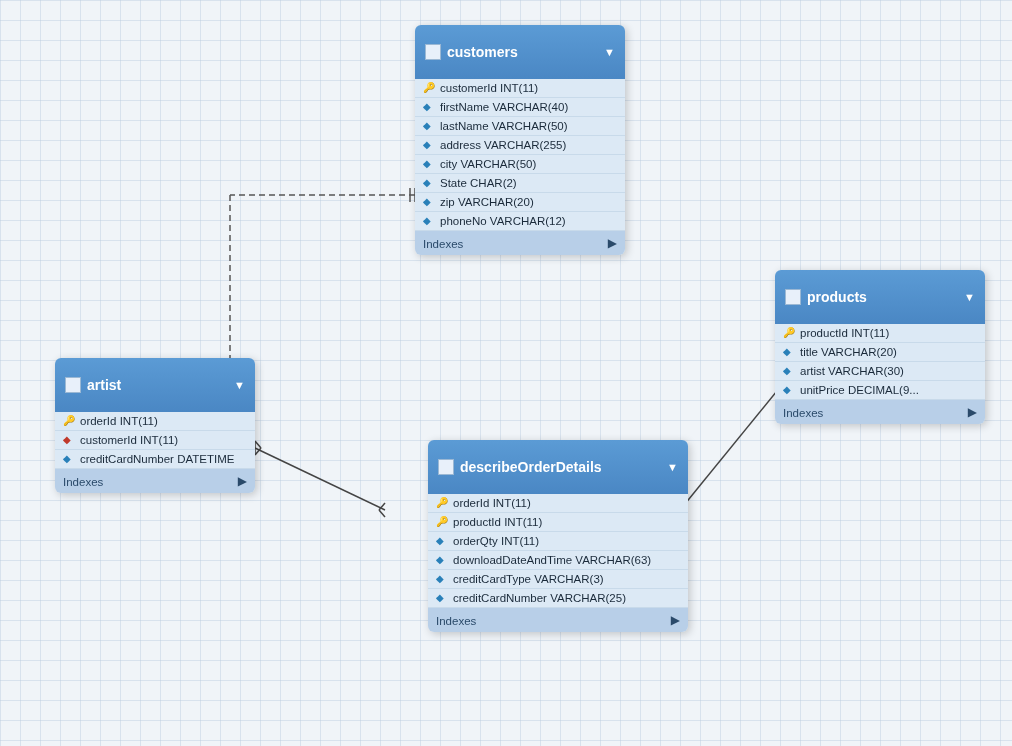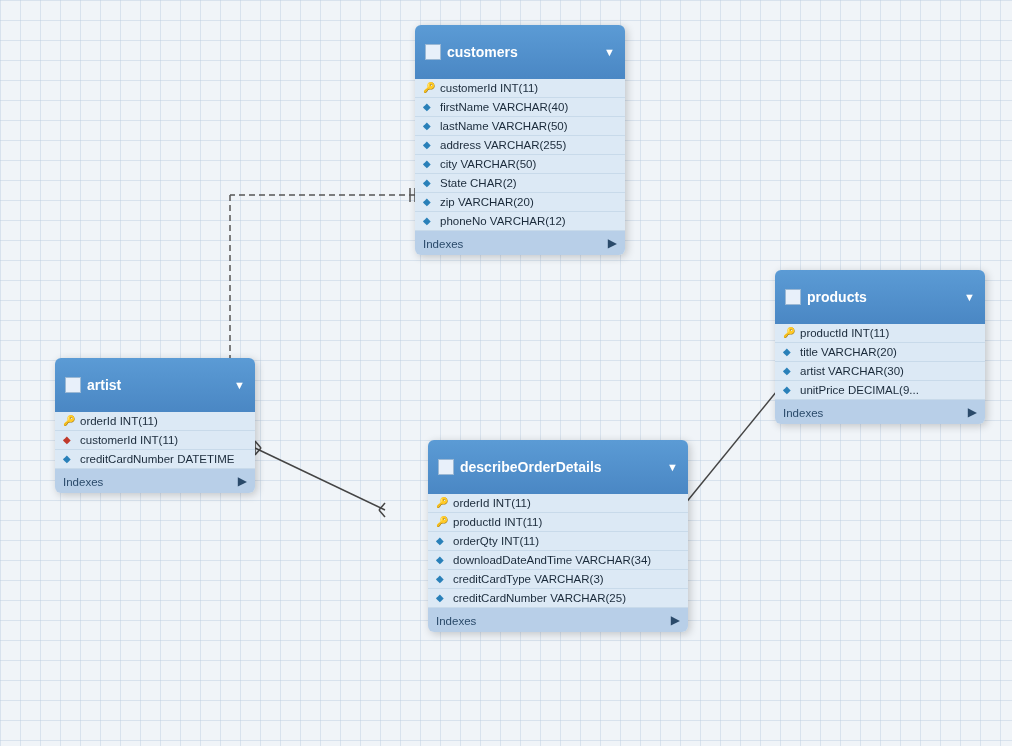--- a/index.html
+++ b/index.html
@@ -293,21 +293,21 @@
       <div class="table-field">
         <span class="field-icon key-red" style="color:#c0392b;">🔑</span>
         <span>productId INT(11)</span>
       </div>
       <div class="table-field">
         <span class="field-icon diamond-blue">◆</span>
         <span>orderQty INT(11)</span>
       </div>
       <div class="table-field">
         <span class="field-icon diamond-blue">◆</span>
-        <span>downloadDateAndTime VARCHAR(34)</span>
+        <span>downloadDateAndTime VARCHAR(63)</span>
       </div>
       <div class="table-field">
         <span class="field-icon diamond-blue">◆</span>
         <span>creditCardType VARCHAR(3)</span>
       </div>
       <div class="table-field">
         <span class="field-icon diamond-blue">◆</span>
         <span>creditCardNumber VARCHAR(25)</span>
       </div>
     </div>

